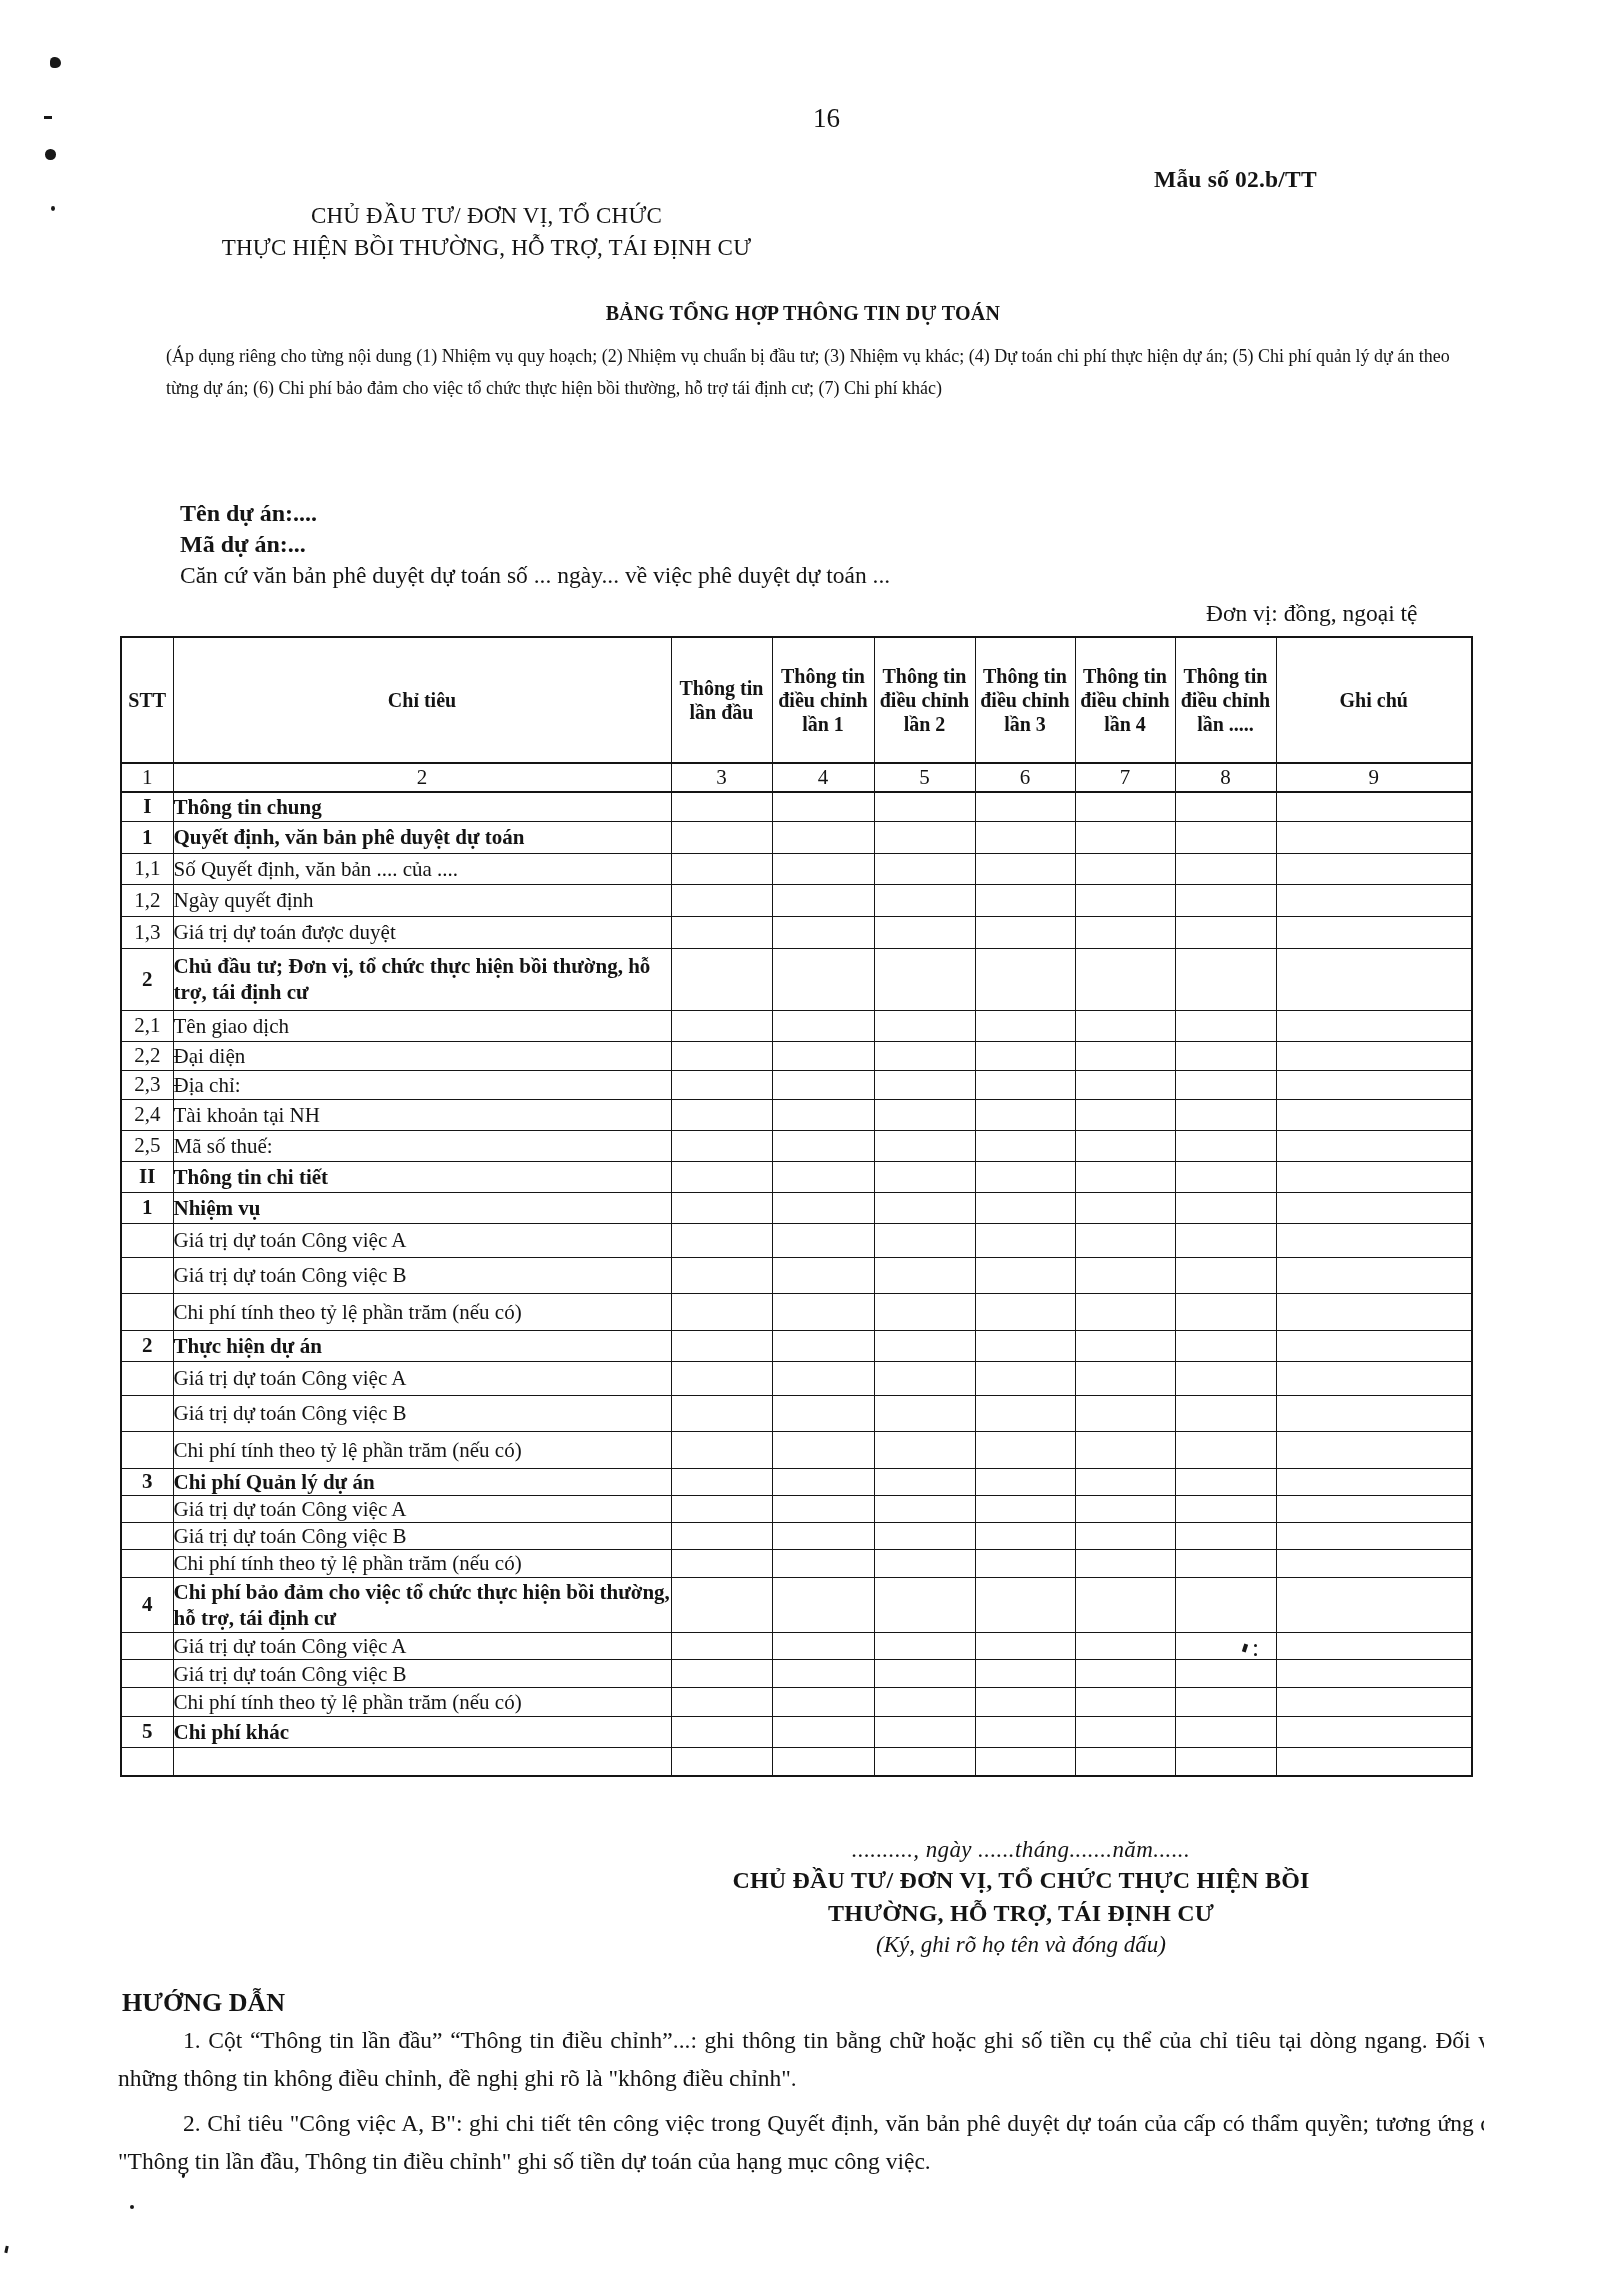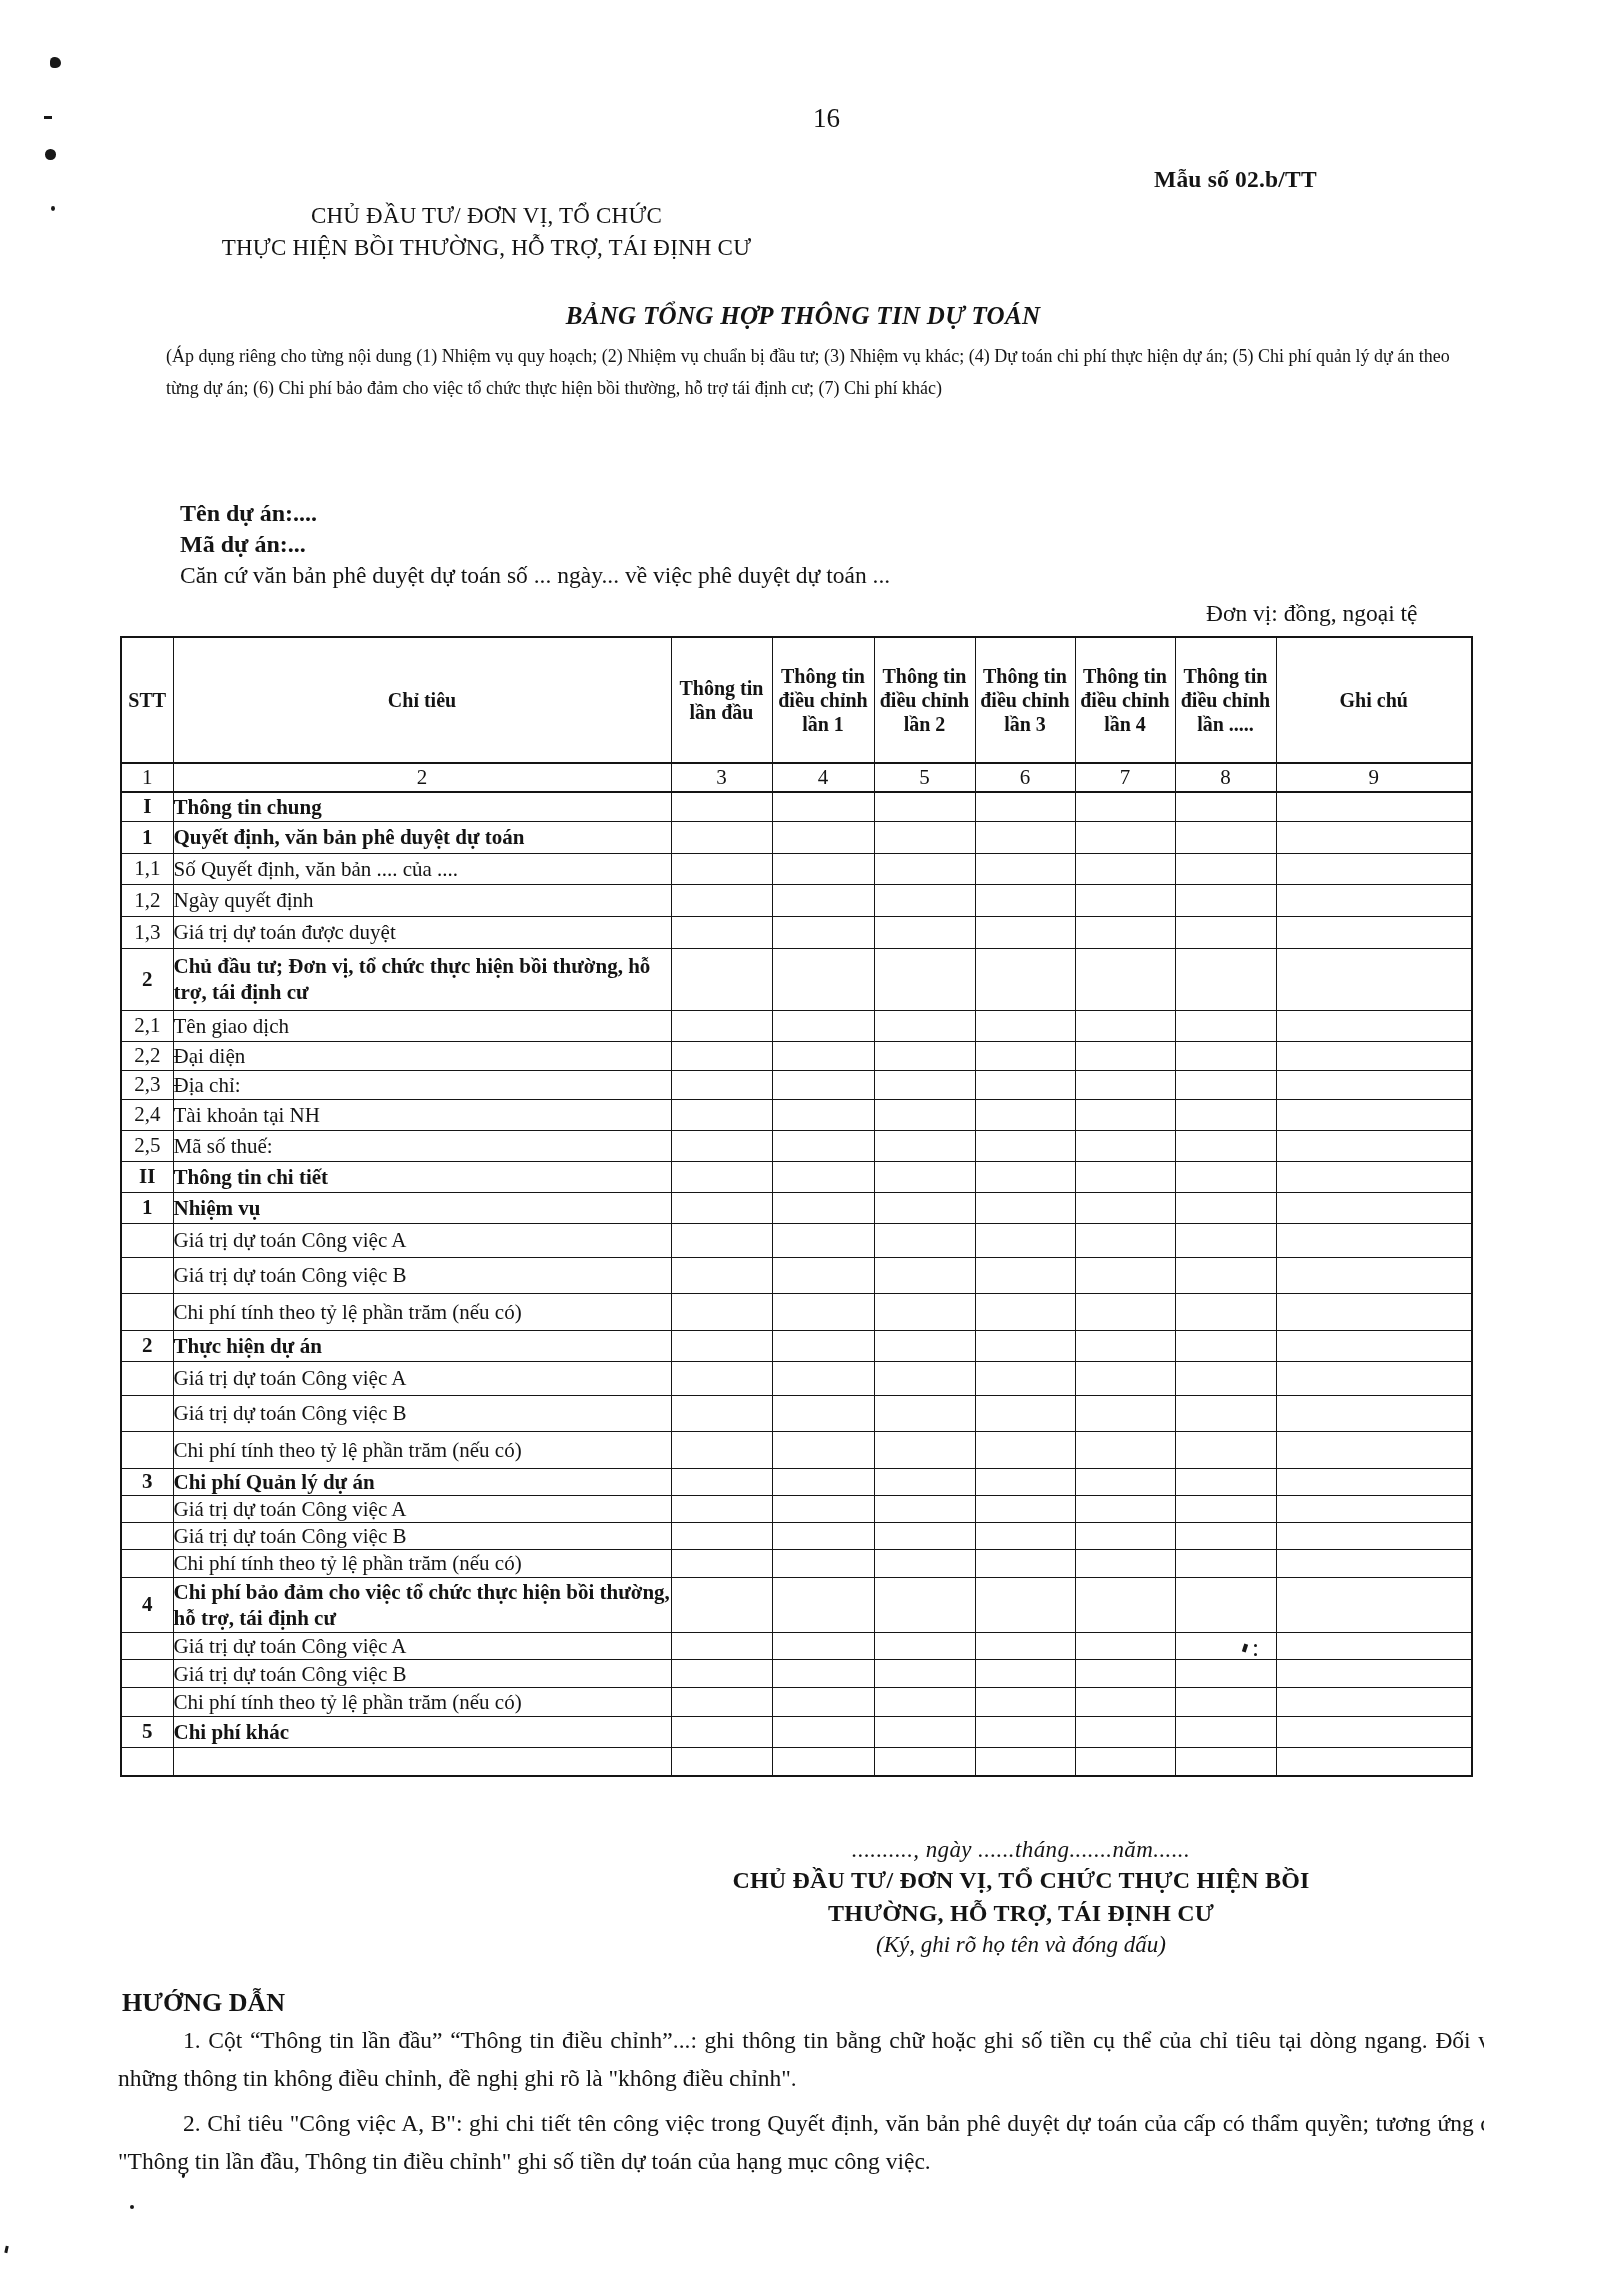--- a/index.html
+++ b/index.html
@@ -3,21 +3,21 @@
 <meta charset="utf-8">
 <style>
   html,body{margin:0;padding:0;background:#ffffff;}
   body{width:1621px;height:2273px;position:relative;font-family:"Liberation Serif","DejaVu Serif",serif;color:#141414;}
   .page{position:absolute;left:0;top:17px;width:1484px;height:2273px;background:#fff;overflow:hidden;}
   .abs{position:absolute;}
   .speck{position:absolute;background:#181818;}
   .page-number{font-size:27px;}
   .form-code{font-size:23.5px;font-weight:bold;letter-spacing:0.2px;}
   .issuer{width:665px;text-align:center;font-size:23px;font-weight:normal;line-height:32px;letter-spacing:0.2px;}
-  .doc-title{width:1362px;text-align:center;font-size:25px;font-weight:bold;letter-spacing:0.3px;font-style:italic;}
+  .doc-title{width:1362px;text-align:center;font-size:20px;font-weight:bold;letter-spacing:0.3px;}
   .subtitle{width:1289px;text-align:left;font-size:18px;line-height:32px;}
   .project-line{font-size:24px;font-weight:bold;}
   .basis-line{font-size:23.5px;font-weight:normal;}
   .unit-note{font-size:23.5px;}
   table.main{border-collapse:collapse;table-layout:fixed;width:1350px;border:2.4px solid #141414;}
   table.main th,table.main td{border:1.6px solid #161616;overflow:hidden;padding:0;}
   table.main thead th{font-size:20px;font-weight:bold;line-height:24px;vertical-align:middle;text-align:center;padding:3.2px 1.6px;}
   tr.num-row td{font-size:21px;text-align:center;border-top:2.4px solid #141414;border-bottom:2.4px solid #141414;}
   td.stt{text-align:center;font-size:21px;vertical-align:middle;padding:0 1.6px;}
   td.label{font-size:21px;vertical-align:middle;padding:1.6px 6.5px 1.6px 7.3px;line-height:26px;}

